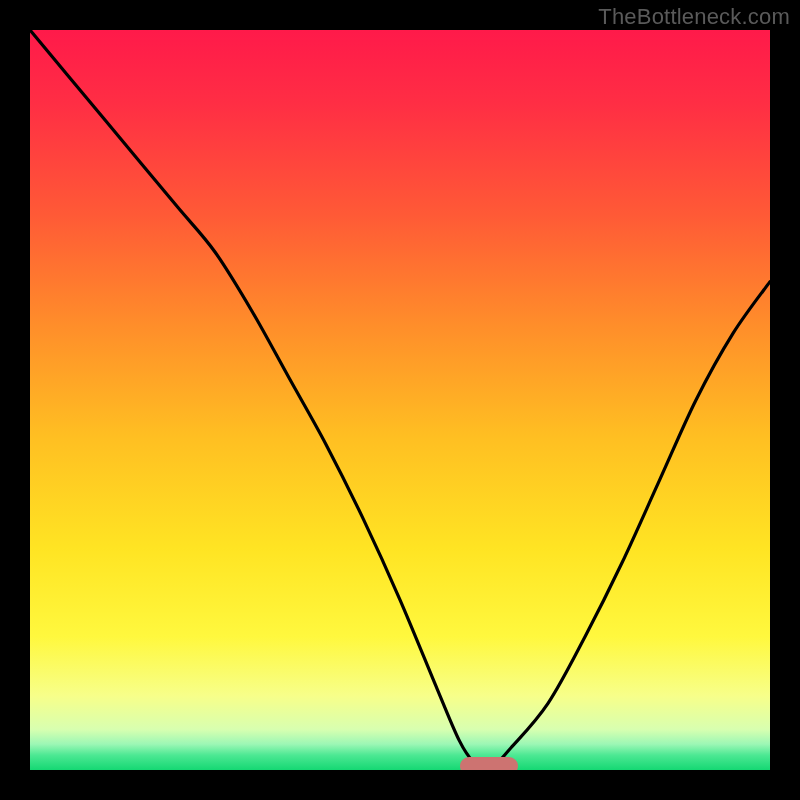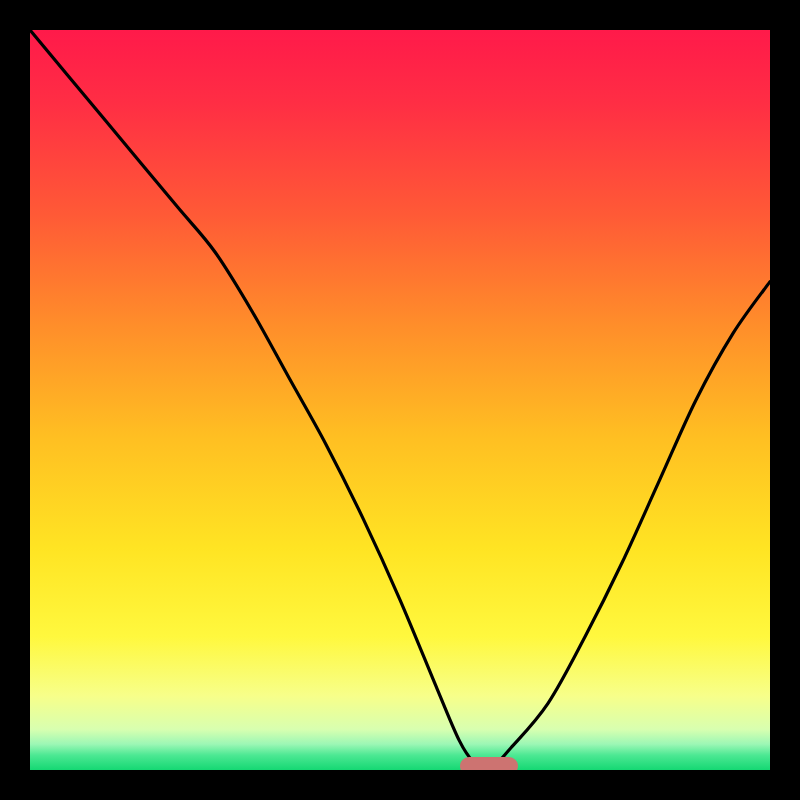--- a/index.html
+++ b/index.html
@@ -48,20 +48,21 @@
     border-radius: 9px;
     z-index: 3;
     transform: translate(-50%, -50%);
   }
 </style>
 </head>
 <body>
 
 <div class="frame">
 
+  <div class="watermark">TheBottleneck.com</div>
 
   <div class="plot-area">
     <svg class="plot-svg" viewBox="0 0 740 740" preserveAspectRatio="none">
       <defs>
         <linearGradient id="bg-grad" x1="0" y1="0" x2="0" y2="1">
         <stop offset="0%" stop-color="#ff1a4a"></stop>
             <stop offset="10%" stop-color="#ff2e44"></stop>
             <stop offset="25%" stop-color="#ff5a36"></stop>
             <stop offset="40%" stop-color="#ff8e2a"></stop>
             <stop offset="55.00000000000001%" stop-color="#ffbf22"></stop>

